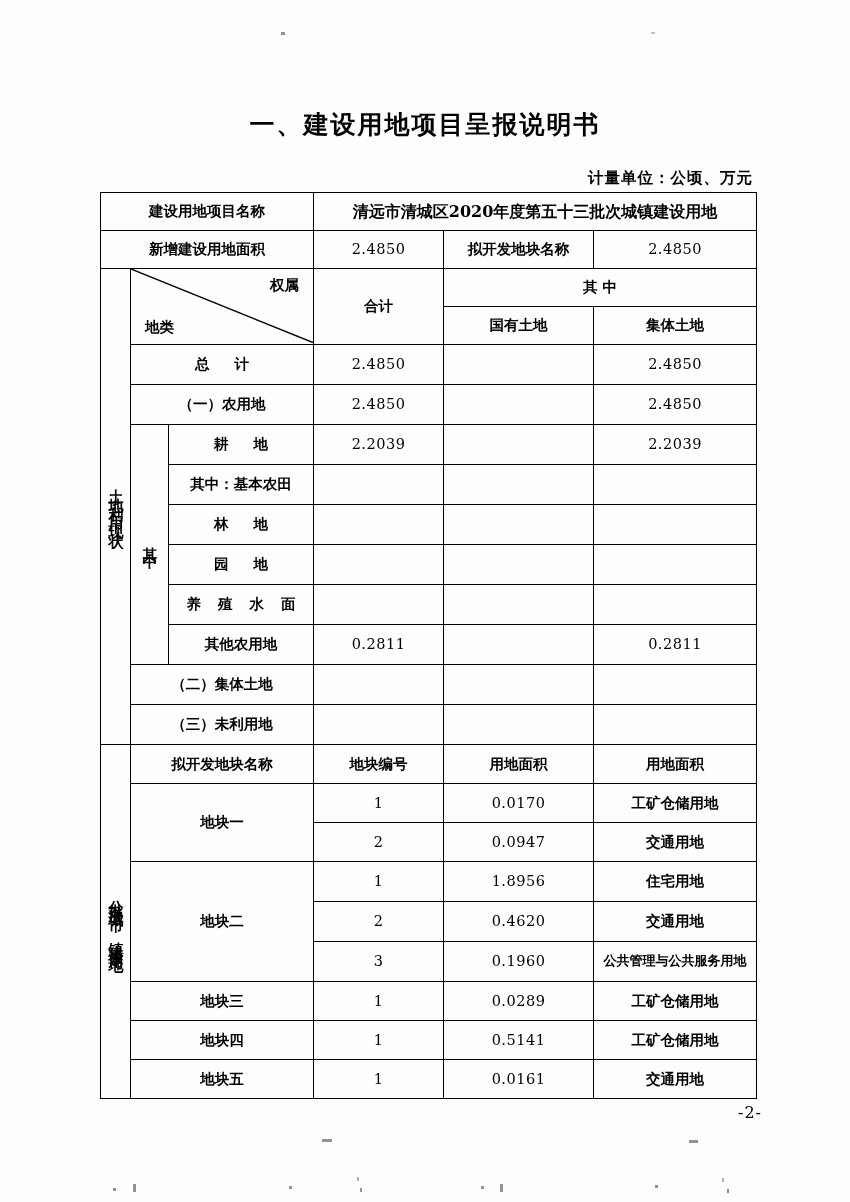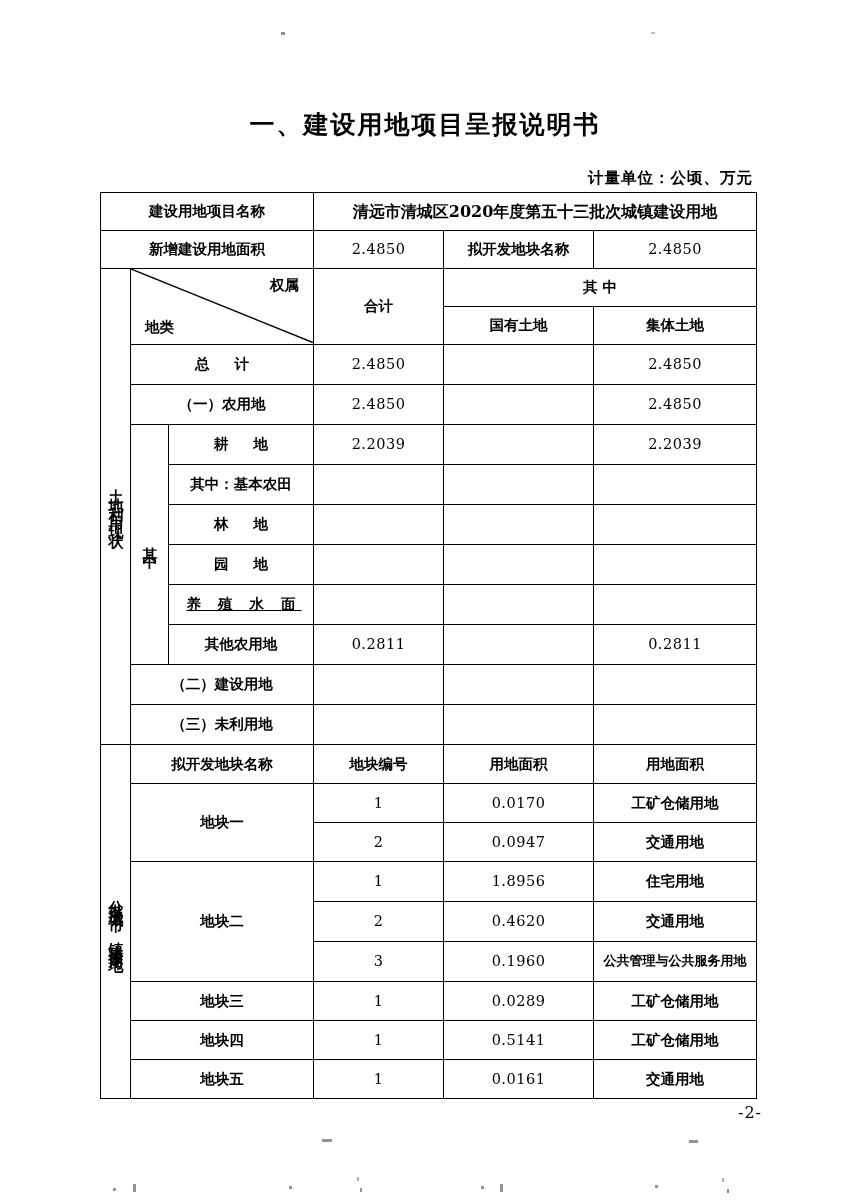--- a/index.html
+++ b/index.html
@@ -68,21 +68,21 @@
     line-height: 1.25;
     overflow: visible;
     white-space: nowrap;
   }
   table.main td.num {
     font-family: "DejaVu Serif", "Liberation Serif", serif;
     font-weight: normal;
     letter-spacing: 0.5px;
   }
   table.main td.sp3 { letter-spacing: 10px; text-indent: 10px; }
-  table.main td.sp2 { letter-spacing: 6px; text-indent: 6px; text-decoration: underline; }
+  table.main td.sp2 { letter-spacing: 6px; text-indent: 6px; }
   table.main td.tight { font-size: 16px; }
   table.main td.smaller { font-size: 13px; letter-spacing: 0; text-align: center; }
 
   
   td.vert {
     width: 30px;
   }
   .vtext {
     writing-mode: vertical-rl;
     text-orientation: upright;
@@ -243,21 +243,21 @@
         </tr>
 
         <tr>
           <td style="height:39px">其他农用地</td>
           <td class="num">0.2811</td>
           <td class="num"></td>
           <td class="num">0.2811</td>
         </tr>
 
         <tr>
-          <td colspan="2" style="height:39px">（二）建设用地</td>
+          <td colspan="2" style="height:39px">（二）集体土地</td>
           <td class="num"></td>
           <td class="num"></td>
           <td class="num"></td>
         </tr>
 
         <tr>
           <td colspan="2" style="height:39px">（三）未利用地</td>
           <td class="num"></td>
           <td class="num"></td>
           <td class="num"></td>

